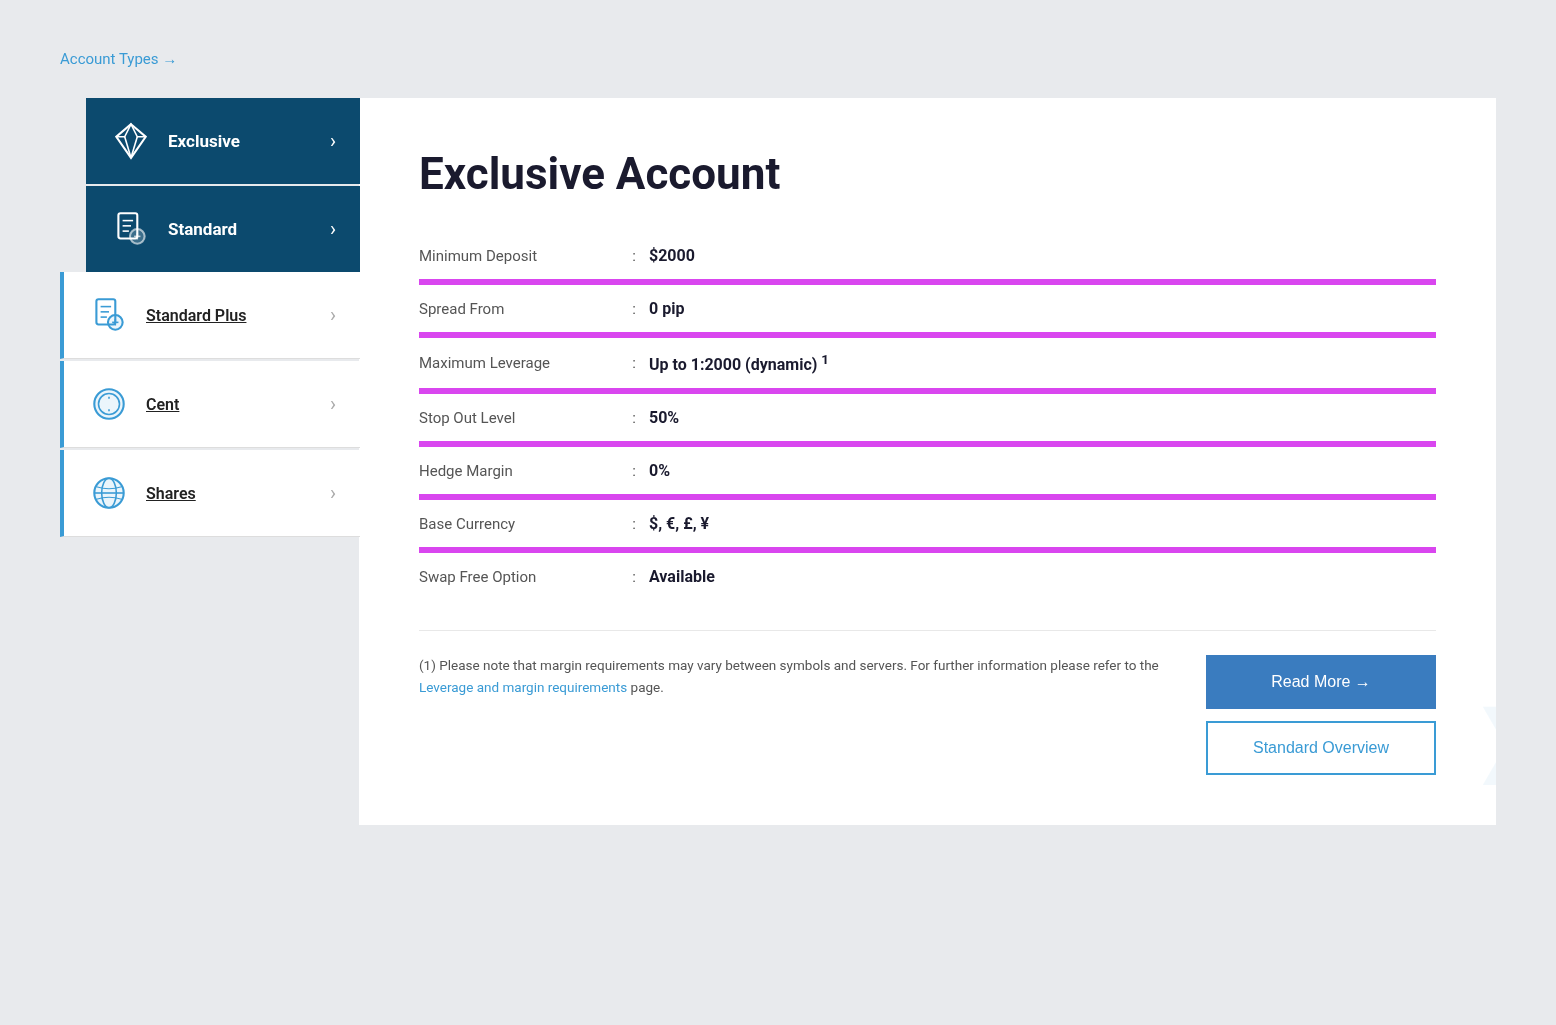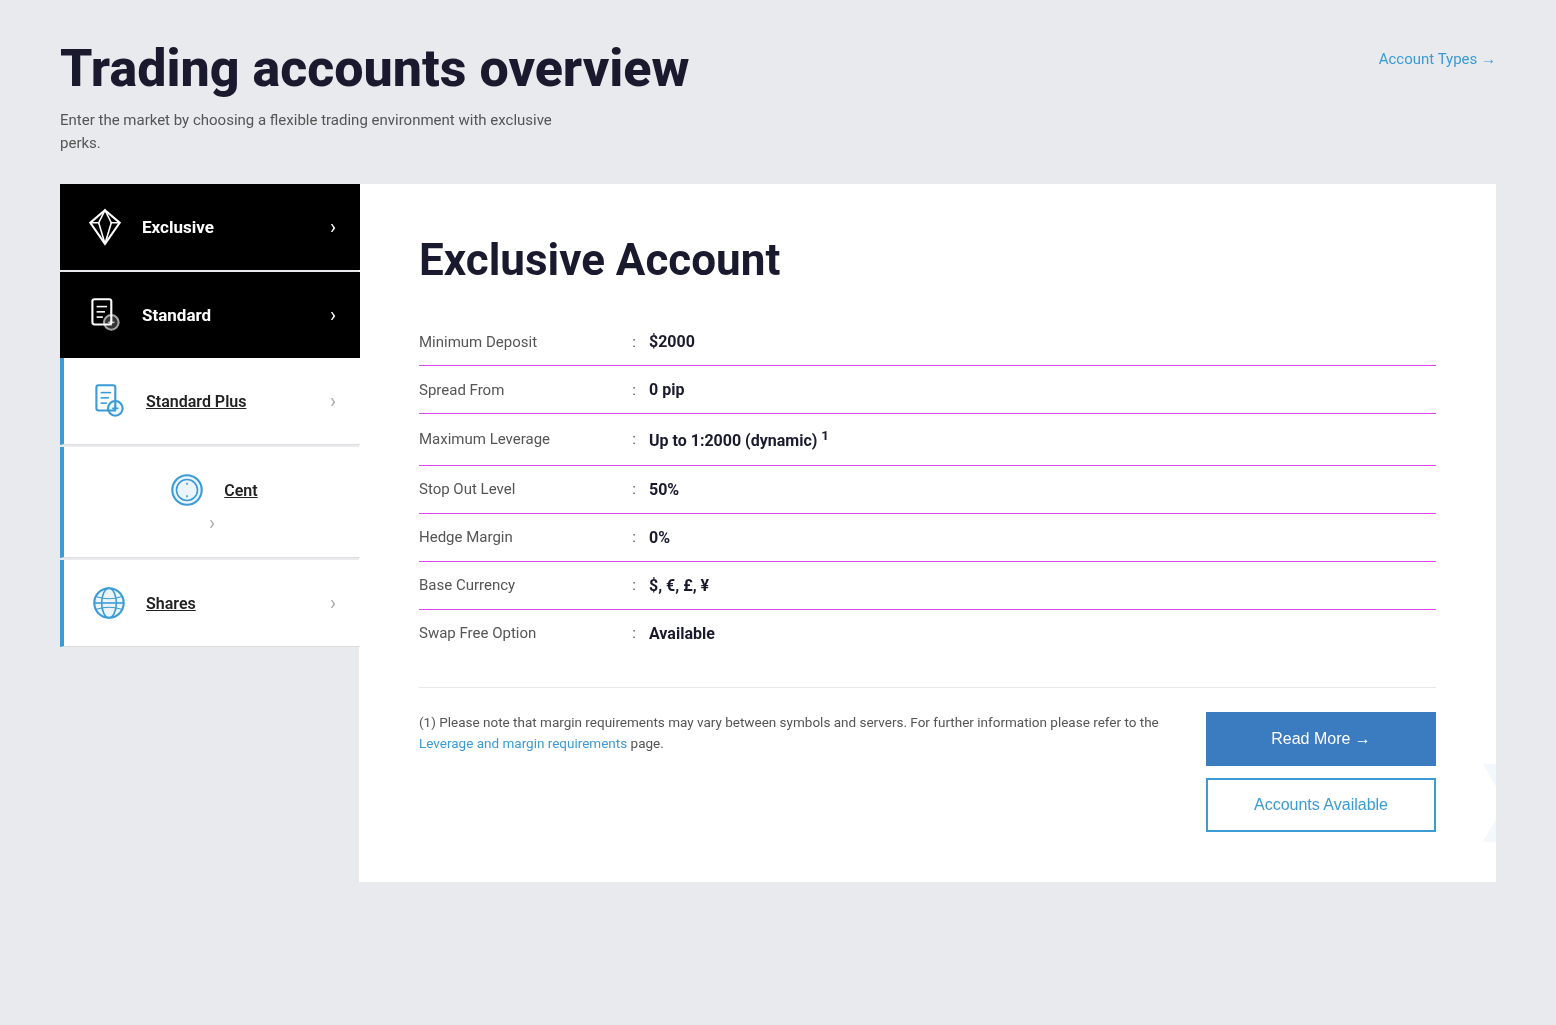--- a/index.html
+++ b/index.html
@@ -64,22 +64,23 @@
       align-items: center;
       justify-content: space-between;
       padding: 22px 24px;
       cursor: pointer;
       border-bottom: 1px solid #ddd;
       background: #fff;
       position: relative;
       transition: background 0.2s;
     }
     .sidebar-item.active-blue {
-      background: #000000;
+      background: #0c4a6e;
       border-bottom: none;
+      margin-left: 26px;
     }
     .sidebar-item.active-blue .item-label {
       color: #fff;
       font-weight: 700;
       font-size: 17px;
     }
     .sidebar-item.inactive {
       background: #fff;
     }
     .sidebar-item.inactive .item-label {
@@ -125,21 +126,21 @@
       font-weight: 700;
       color: #1a1a2e;
       margin-bottom: 32px;
     }
     .detail-table {
       width: 100%;
       border-collapse: collapse;
       margin-bottom: 30px;
     }
     .detail-table tr {
-      border-bottom: 1px solid #d946ef;
+      border-bottom: 6px solid #d946ef;
     }
     .detail-table tr:last-child {
       border-bottom: none;
     }
     .detail-table td {
       padding: 14px 0;
       font-size: 15px;
     }
     .detail-table td.label-col {
       color: #555;
@@ -217,24 +218,20 @@
       font-weight: 900;
       pointer-events: none;
       user-select: none;
     }
   </style>
 </head>
 <body>
 
 <div class="page-wrapper">
   <div class="header-row">
-    <div>
-      <h1 class="page-title">Trading accounts overview</h1>
-      <p class="page-subtitle">Enter the market by choosing a flexible trading environment with exclusive perks.</p>
-    </div>
     <a class="account-types-link" href="#">Account Types →</a>
   </div>
 
   <div class="main-content">
 
     <div class="sidebar">
 
       <div class="sidebar-item active-blue">
         <div class="item-left">
           <div class="item-icon">
@@ -279,21 +276,21 @@
               <line x1="12" y1="22" x2="18" y2="22" stroke="#3a9bd5" stroke-width="1.5"></line>
               <line x1="23" y1="27" x2="29" y2="27" stroke="#3a9bd5" stroke-width="1.5"></line>
               <line x1="26" y1="24" x2="26" y2="30" stroke="#3a9bd5" stroke-width="1.5"></line>
             </svg>
           </div>
           <span class="item-label">Standard Plus</span>
         </div>
         <span class="chevron-icon dark">›</span>
       </div>
 
-      <div class="sidebar-item inactive has-border-left" style="margin-top:2px;flex-direction:column;">
+      <div class="sidebar-item inactive has-border-left" style="margin-top:2px;">
         <div class="item-left">
           <div class="item-icon">
             <svg viewBox="0 0 40 40" fill="none" xmlns="http://www.w3.org/2000/svg">
               <circle cx="20" cy="20" r="14" stroke="#3a9bd5" stroke-width="2" fill="rgba(58,155,213,0.1)"></circle>
               <circle cx="20" cy="20" r="10" stroke="#3a9bd5" stroke-width="1.5" fill="none"></circle>
               <line x1="20" y1="13" x2="20" y2="15" stroke="#3a9bd5" stroke-width="1.5"></line>
               <line x1="20" y1="25" x2="20" y2="27" stroke="#3a9bd5" stroke-width="1.5"></line>
             </svg>
           </div>
           <span class="item-label">Cent</span>
@@ -365,21 +362,21 @@
       <hr class="divider-line">
 
       <div class="bottom-section">
         <div class="footnote-text">
           <span>(1) Please note that margin requirements may vary between symbols and servers. For further information please refer to the</span>
           <a href="#" class="footnote-link">Leverage and margin requirements</a>
           <span> page.</span>
         </div>
         <div class="action-buttons">
           <button class="btn-read-more">Read More →</button>
-          <button class="btn-accounts-overview">Accounts Available</button>
+          <button class="btn-accounts-overview">Standard Overview</button>
         </div>
       </div>
 
       <div class="watermark">›</div>
 
     </div>
   </div>
 </div>
 
 </body></html>

